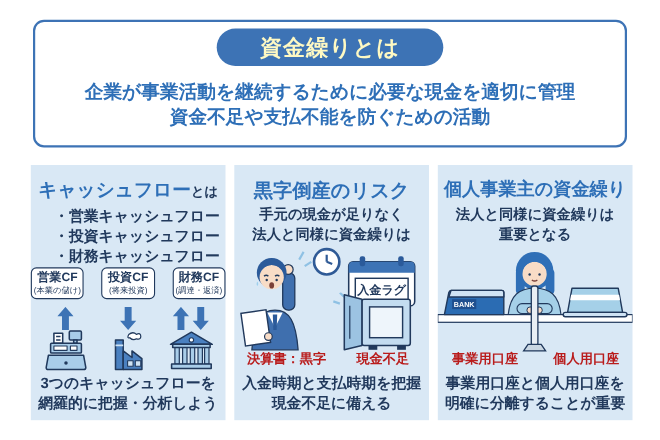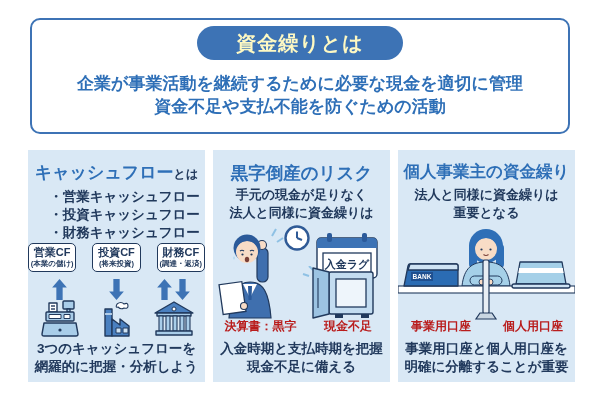--- a/index.html
+++ b/index.html
@@ -30,21 +30,21 @@
   .bullets { position:absolute; top:38px; left:16px; right:0; width:fit-content; margin:0 auto;
              color:#21395c; font-weight:bold; font-size:13.5px; line-height:18px; }
   .card-desc { position:absolute; top:36px; width:100%; text-align:center;
                color:#21395c; font-weight:bold; font-size:13px; line-height:18px; }
 
   .cf-row { position:absolute; top:93px; left:0; width:100%; display:flex;
             justify-content:center; gap:16px; }
   .cf-box { width:53px; background:#ffffff; border:1.5px solid #21395c; border-radius:5px;
             padding:2px 0 3px 0; text-align:center; color:#21395c; }
   .cf-name { font-size:11px; font-weight:bold; line-height:13px; }
-  .cf-note { font-size:7.5px; font-weight:bold; line-height:9px; white-space:nowrap; }
+  .cf-note { font-size:7.5px; font-weight:normal; line-height:9px; white-space:nowrap; }
 
   .arrow-row, .icon-row { position:absolute; left:0; width:100%; display:flex; justify-content:center; gap:4px; }
   .arrow-row { top:129px; }
   .icon-row  { top:150px; }
   .arrow-cell, .icon-cell { width:53px; display:flex; justify-content:center; align-items:flex-start; gap:3px; }
 
   .card-footer { position:absolute; top:190px; width:100%; text-align:center;
                  color:#21395c; font-weight:bold; font-size:13.5px; line-height:18px; }
 
   .illu { position:absolute; left:0; }

